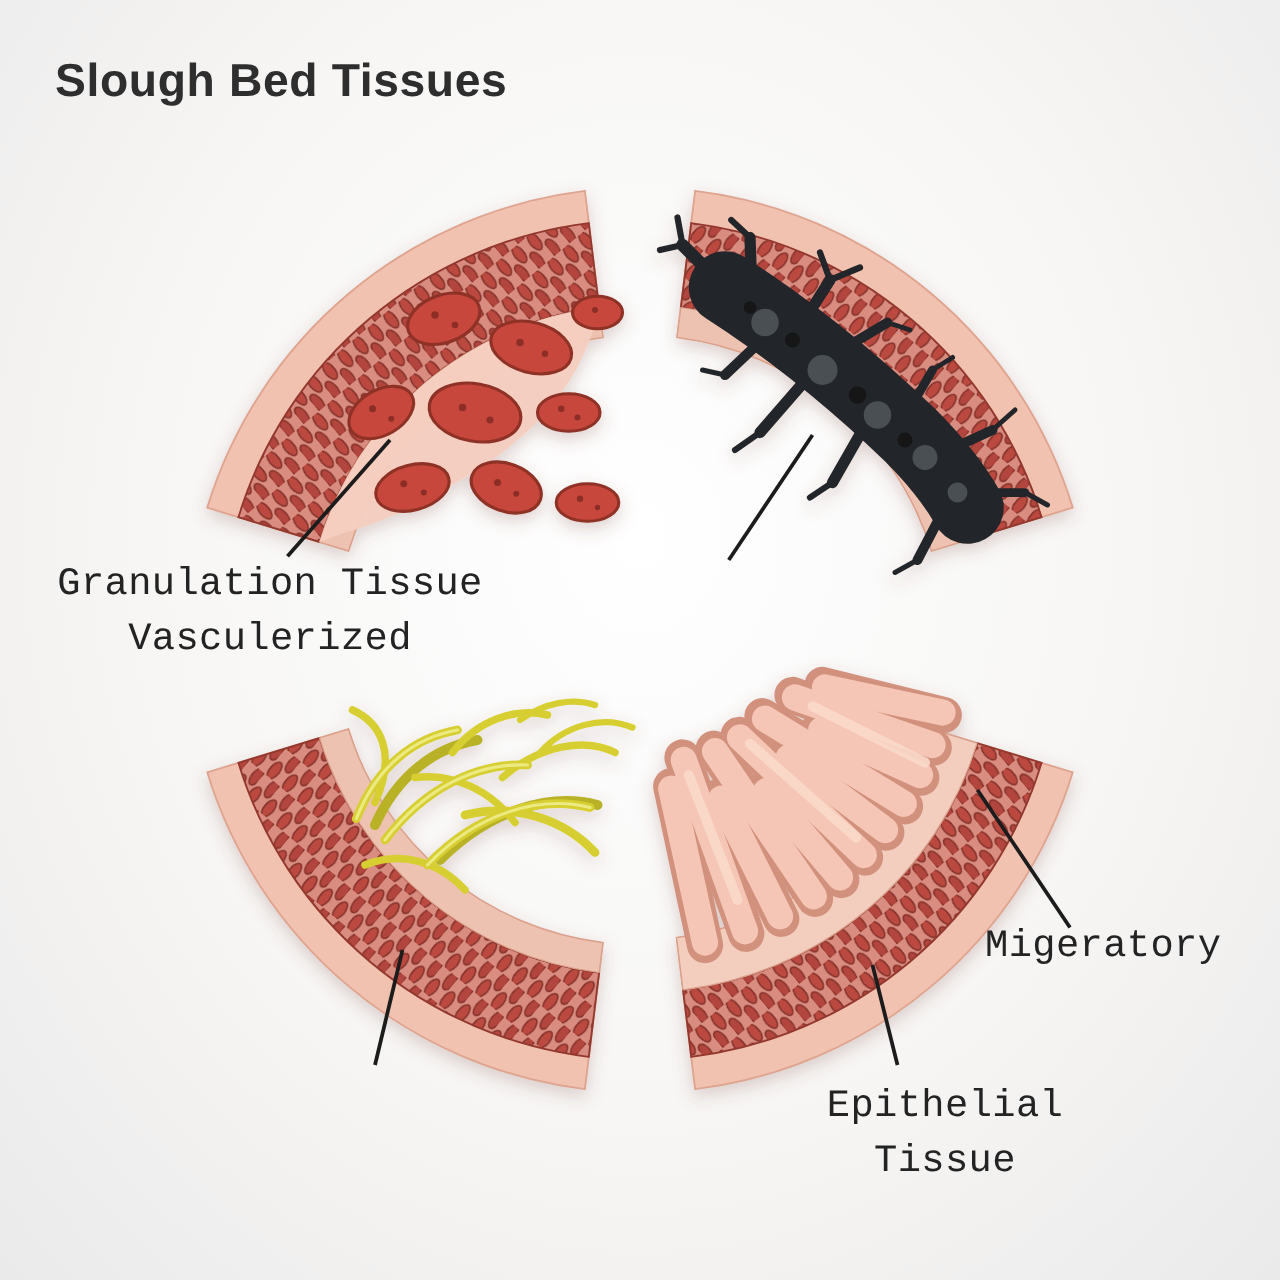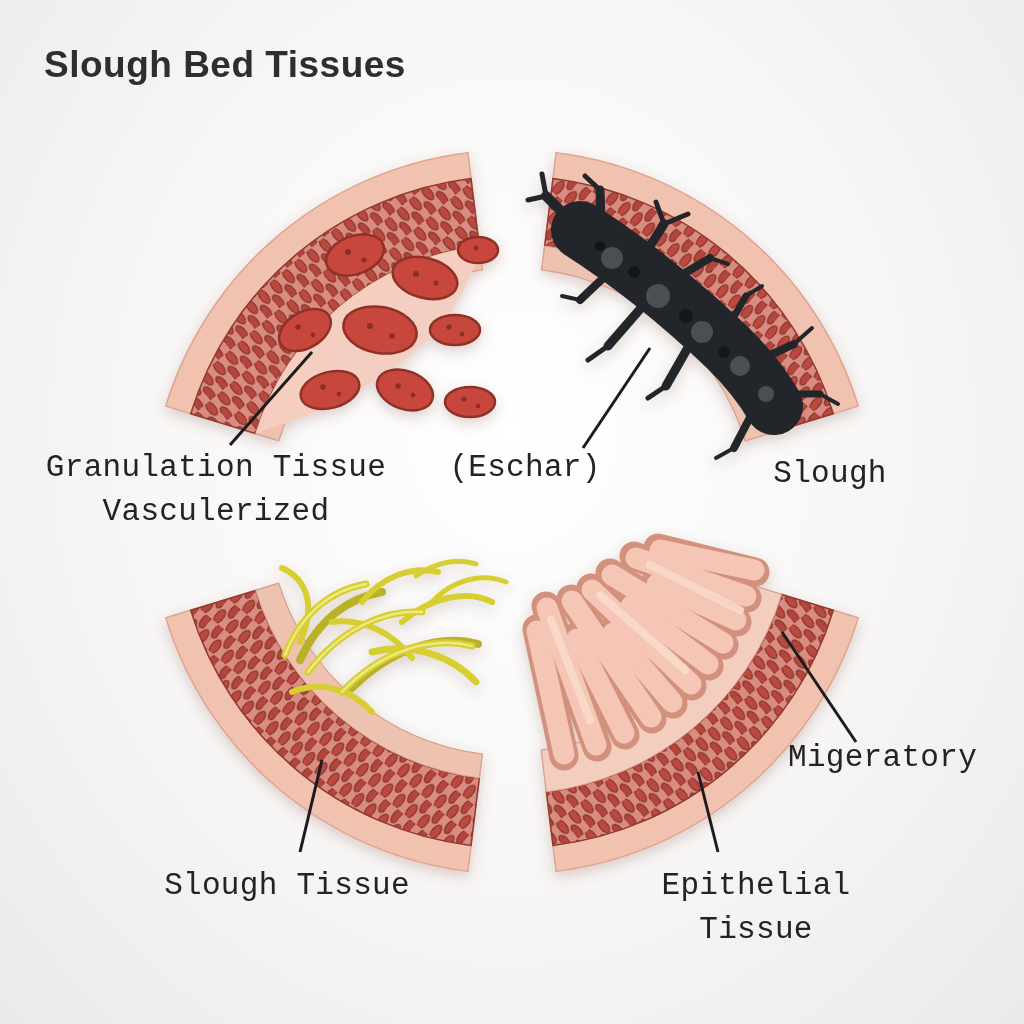--- a/index.html
+++ b/index.html
@@ -202,32 +202,27 @@
 </svg>
 
 <div class="title">Slough Bed Tissues</div>
 
 <div class="lbl" style="left:40px;top:446px;width:352px">
   <div>Granulation Tissue</div>
   <div>Vasculerized</div>
 </div>
 
 <div class="lbl" style="left:385px;top:446px;width:280px">
-  <div>(Eschar)</div>
 </div>
 
 <div class="lbl" style="left:745px;top:452px;width:170px">
-  <div>Slough</div>
 </div>
 
 <div class="lbl" style="left:788px;top:736px;width:185px">
   <div>Migeratory</div>
 </div>
 
-<div class="lbl" style="left:147px;top:864px;width:280px">
-  <div>Slough Tissue</div>
-</div>
 
 <div class="lbl" style="left:596px;top:864px;width:320px">
   <div>Epithelial Tissue</div>
 </div>
 
 </div>
 
 </body></html>

